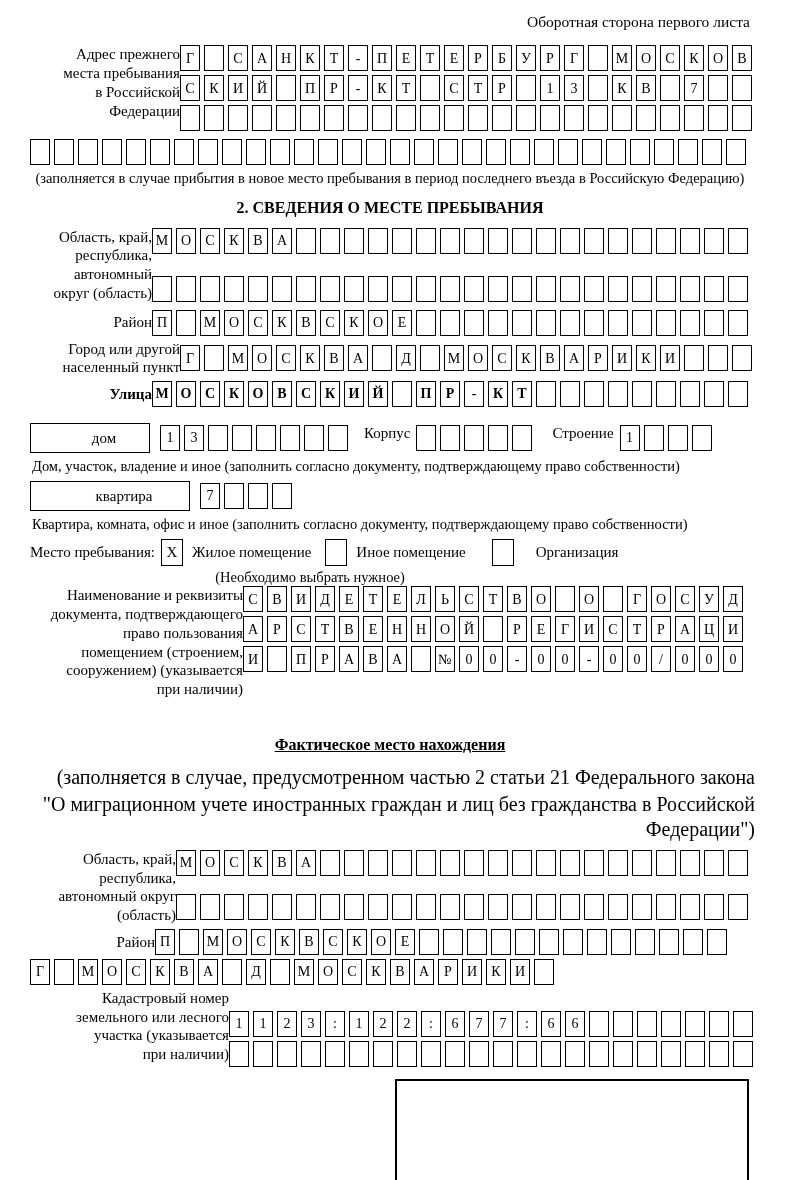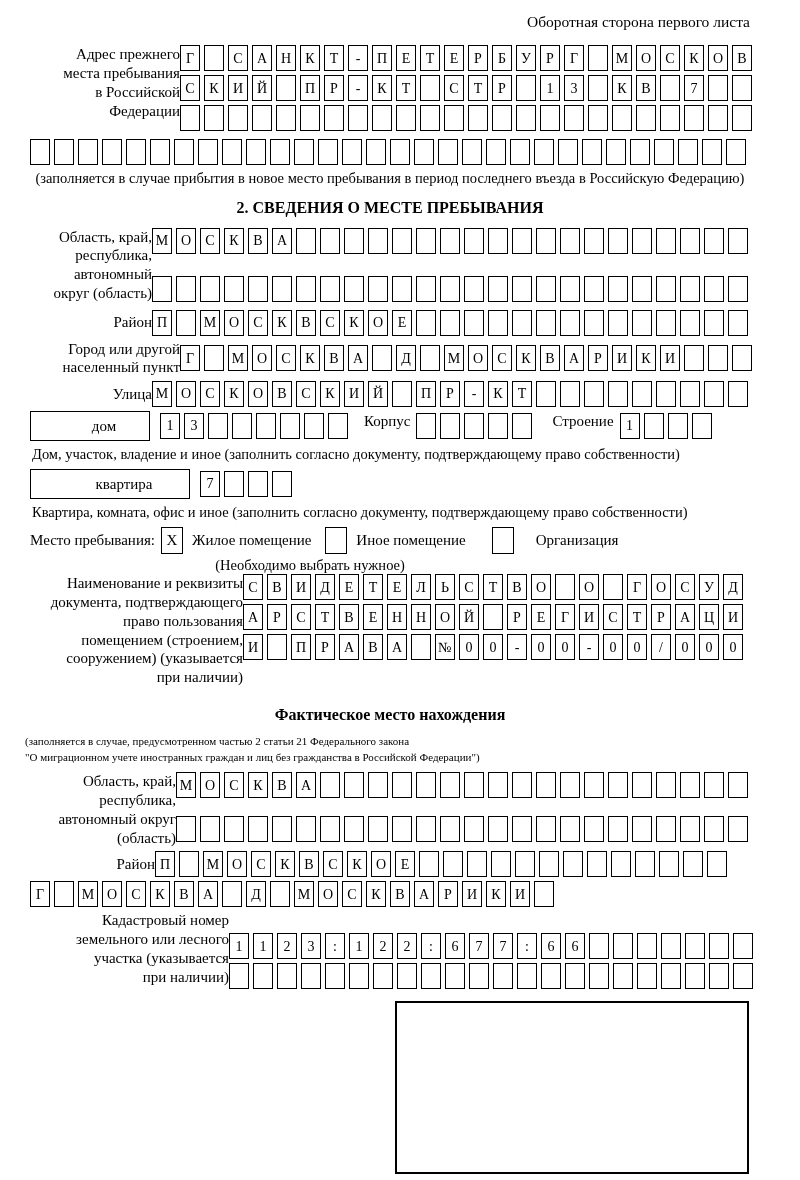--- a/index.html
+++ b/index.html
@@ -23,41 +23,41 @@
   .lw199{width:199px;}
   .grid{display:flex;flex-wrap:nowrap;}
   .grid .cell{
     width:20px;height:26px;box-sizing:border-box;
     border:1.6px solid #000;margin-right:4px;flex-shrink:0;
     display:inline-flex;align-items:center;justify-content:center;
     font-size:14px;font-family:"Liberation Serif",serif;
   }
   .grid-stack .grid{margin-bottom:4px;}
   .mb4{margin-bottom:4px;}
-  .mb6{margin-bottom:4px;}
+  .mb6{margin-bottom:16px;font-weight:bold;}
   .note{font-size:14.5px;margin:2px 0 6px 2px;}
   .note.centered{text-align:center;width:740px;margin-left:-10px;}
   .sec-title{font-weight:bold;text-align:center;width:720px;font-size:16px;margin:10px 0 10px 0;}
   .wide-box{
     border:1.8px solid #000;height:30px;box-sizing:border-box;
     display:inline-flex;align-items:center;justify-content:center;
     margin-right:10px;flex-shrink:0;font-size:15px;padding-left:28px;
   }
   .wb120{width:120px;}
   .wb200{width:160px;}
   .inline-lbl{margin:0 6px 9px 12px;flex-shrink:0;}
   .chkbox{
     width:22px;height:27px;box-sizing:border-box;border:1.6px solid #000;
     display:inline-flex;align-items:center;justify-content:center;
     font-size:15px;flex-shrink:0;
   }
   .stay-row{display:flex;align-items:center;margin:6px 0 2px 0;}
   .stay-row .opt-lbl{margin:0 14px 0 9px;}
   .stay-note{width:560px;text-align:center;font-size:14.5px;}
-  .fact-note{text-align:left;width:730px;font-size:11px;margin:0 0 2px -5px;}
+  .fact-note{text-align:right;width:730px;font-size:20px;margin:0 0 2px -5px;}
   .stamp-wrap{margin-left:365px;margin-top:8px;}
   .stamp-box{width:354px;height:173px;border:2px solid #000;box-sizing:border-box;}
 </style>
 </head>
 <body>
 
 <div class="hdr-right">Оборотная сторона первого листа</div>
 
 <div class="frow">
   <div class="lbl lw150">Адрес прежнего
@@ -463,21 +463,21 @@
         <span class="cell">0</span>
         <span class="cell">0</span>
         <span class="cell">/</span>
         <span class="cell">0</span>
         <span class="cell">0</span>
         <span class="cell">0</span>
       </div>
   </div>
 </div>
 
-<div class="sec-title" style="margin-top:18px;">Фактическое место нахождения</div>
+<div class="sec-title" style="margin-top:36px;text-decoration:underline;">Фактическое место нахождения</div>
 <div class="fact-note">(заполняется в случае, предусмотренном частью 2 статьи 21 Федерального закона</div>
 <div class="fact-note" style="margin-bottom:8px;">"О миграционном учете иностранных граждан и лиц без гражданства в Российской Федерации")</div>
 
 <div class="frow mb4">
   <div class="lbl lw146">Область, край,
 республика,
 автономный округ
 (область)</div>
   <div class="grid-stack">
     <div class="grid">

